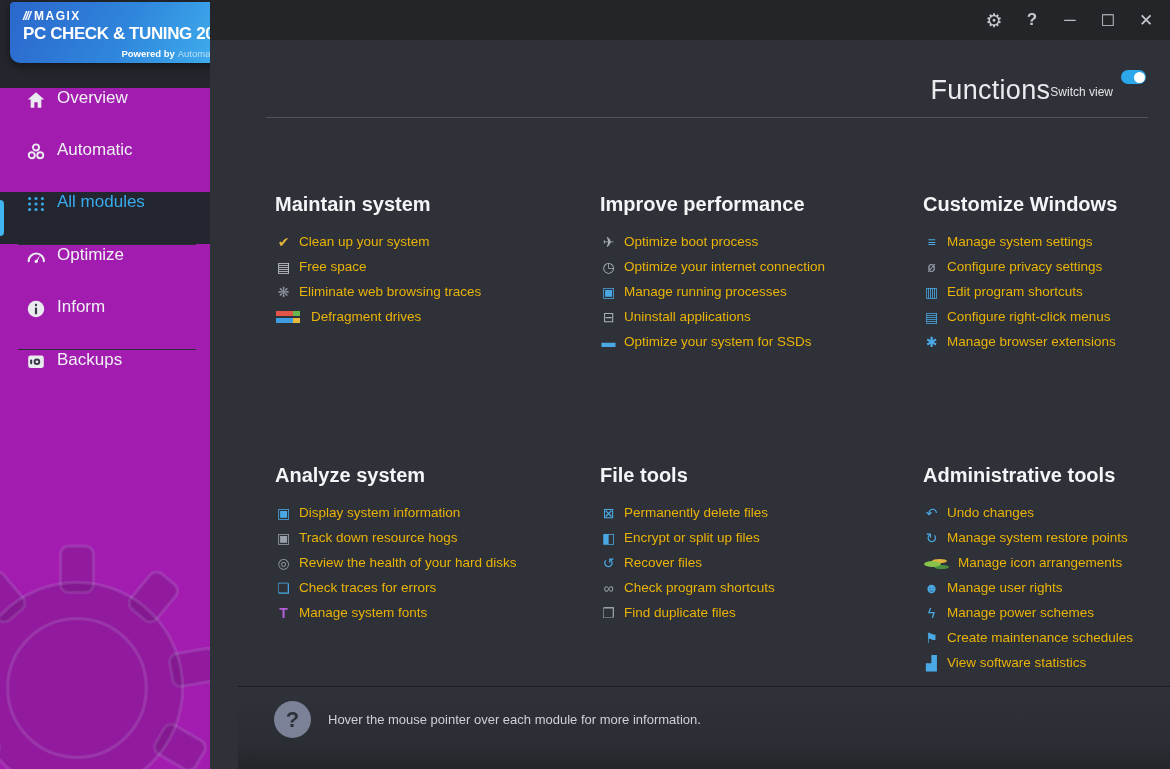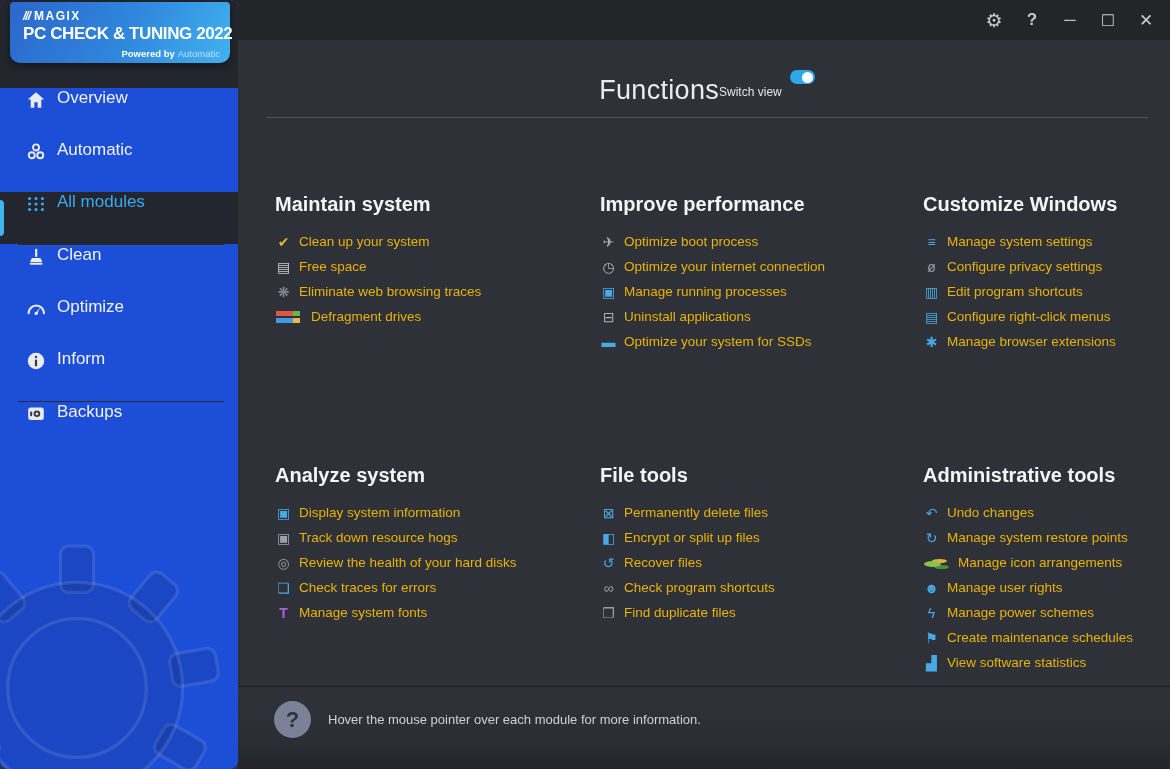--- a/index.html
+++ b/index.html
@@ -24,22 +24,22 @@
   .tb-btn {
     width:32px; height:30px; display:flex; align-items:center; justify-content:center;
     color:#c7cad1; font-size:16px; cursor:pointer; user-select:none;
   }
   .tb-btn.gear { font-size:19px; }
   .tb-btn.help { font-size:17px; font-weight:bold; }
   .tb-btn.close { font-size:17px; }
 
   
   .sidebar {
-    position:absolute; left:0; top:0; bottom:0; width:238px;
-    background:#1d4ed8; z-index:2; overflow:hidden;border-radius:8px;
+    position:absolute; left:0; top:0; bottom:0; width:210px;
+    background:#a21caf; z-index:2; overflow:hidden;
   }
   .sidebar-cap {
     position:absolute; top:0; left:0; right:0; height:88px; background:#23262c;
   }
   .logo {
     position:absolute; top:2px; left:10px; width:220px; height:61px;
     border-radius:4px 4px 10px 10px;
     background:linear-gradient(118deg,#2b67cc 0%,#2f86dc 52%,#41b2ef 100%);
     box-shadow:0 3px 9px rgba(0,0,0,.45);
     padding:7px 10px 0 13px;
@@ -74,21 +74,21 @@
   }
   .nav-divider { height:1px; background:#2a2d34; margin:0 14px 0 18px; }
 
   .gear-watermark {
     position:absolute; left:-88px; bottom:-84px; width:330px; height:330px; z-index:1;
   }
 
   
   .main { position:absolute; left:238px; top:0; right:0; bottom:0; }
   .header-row {
-    margin:55px 24px 0 30px; display:flex; align-items:flex-end; justify-content:center;
+    margin:55px 24px 0 30px; display:flex; align-items:flex-end; justify-content:flex-end;
   }
   .page-title { font-size:27px; font-weight:normal; color:#e9ebee; letter-spacing:0.3px; }
   .switch-wrap { display:flex; align-items:center; gap:8px; margin-bottom:7px; }
   .switch-label { font-size:12px; color:#e3e5e8;margin-top:30px; }
   .toggle {
     position:relative; width:25px; height:14px; border-radius:8px;
     background:#2ba7ea; cursor:pointer;
   }
   .toggle .knob {
     position:absolute; top:1.5px; right:1.5px; width:11px; height:11px;
@@ -218,30 +218,20 @@
                 <circle cx="19" cy="12" r="1.7"></circle>
                 <circle cx="5" cy="18" r="1.7"></circle>
                 <circle cx="12" cy="18" r="1.7"></circle>
                 <circle cx="19" cy="18" r="1.7"></circle>
               </g>
             </svg>
           </span>
     <span class="nlabel">All modules</span>
   </div>
 <div class="nav-divider"></div>
-  <div class="nav-item">
-    <span class="nicon">
-            <svg width="22" height="22" viewBox="0 0 24 24" fill="currentColor">
-              <rect x="11" y="3" width="2.4" height="9" rx="1"></rect>
-              <path d="M7.5 13 h9.4 l2 4.5 h-13.4 Z"></path>
-              <rect x="5.2" y="18.2" width="13.8" height="2.2" rx="1"></rect>
-            </svg>
-          </span>
-    <span class="nlabel">Clean</span>
-  </div>
 
   <div class="nav-item">
     <span class="nicon">
             <svg width="22" height="22" viewBox="0 0 24 24">
               <path d="M4 16.5 a8.3 8.3 0 0 1 16.6 0" fill="none" stroke="currentColor" stroke-width="2.4" stroke-linecap="round"></path>
               <path d="M11.2 16.8 L16.6 9.8 L13.2 17.6 Z" fill="currentColor"></path>
               <circle cx="12.2" cy="16.8" r="1.8" fill="currentColor"></circle>
             </svg>
           </span>
     <span class="nlabel">Optimize</span>

